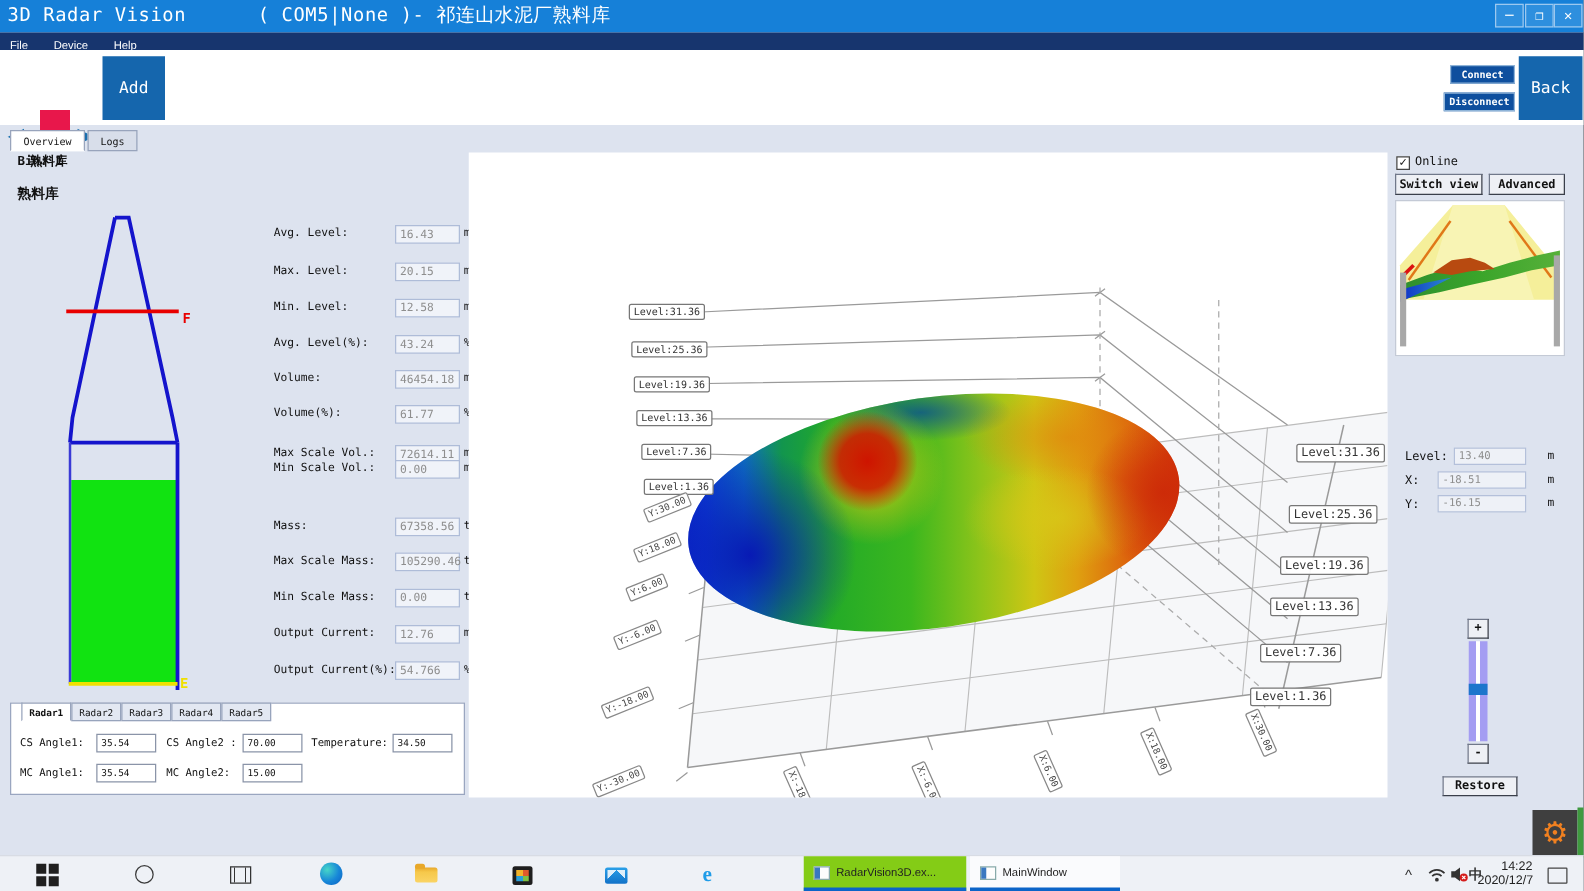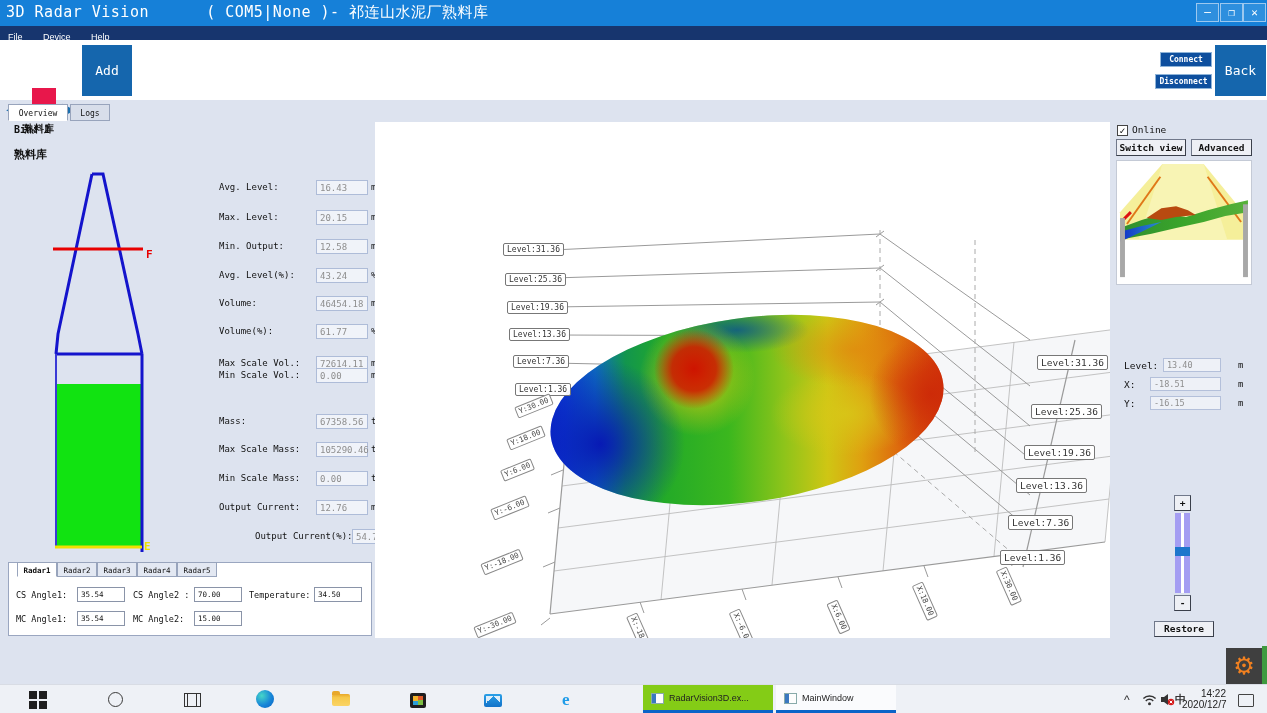--- a/index.html
+++ b/index.html
@@ -157,21 +157,21 @@
       <span class="mlabel">Avg. Level:</span>
       <span class="mbox">16.43</span>
       <span class="munit">m</span>
     </div>
   <div class="mrow" style="top:210px;">
       <span class="mlabel">Max. Level:</span>
       <span class="mbox">20.15</span>
       <span class="munit">m</span>
     </div>
   <div class="mrow" style="top:239px;">
-      <span class="mlabel">Min. Output:</span>
+      <span class="mlabel">Min. Level:</span>
       <span class="mbox">12.58</span>
       <span class="munit">m</span>
     </div>
   <div class="mrow" style="top:268px;">
       <span class="mlabel">Avg. Level(%):</span>
       <span class="mbox">43.24</span>
       <span class="munit">%</span>
     </div>
   <div class="mrow" style="top:296px;">
       <span class="mlabel">Volume:</span>
@@ -206,21 +206,21 @@
   <div class="mrow" style="top:471px;">
       <span class="mlabel">Min Scale Mass:</span>
       <span class="mbox">0.00</span>
       <span class="munit">ton</span>
     </div>
   <div class="mrow" style="top:500px;">
       <span class="mlabel">Output Current:</span>
       <span class="mbox">12.76</span>
       <span class="munit">mA</span>
     </div>
-  <div class="mrow" style="top:529px;margin-left:36px;">
+  <div class="mrow" style="top:529px;">
       <span class="mlabel">Output Current(%):</span>
       <span class="mbox">54.766</span>
       <span class="munit">%</span>
     </div>
 
   <div class="radarpanel">
     <div class="rtab active" style="left:8px;">Radar1</div>
     <div class="rtab" style="left:48px;">Radar2</div>
     <div class="rtab" style="left:88px;">Radar3</div>
     <div class="rtab" style="left:128px;">Radar4</div>

